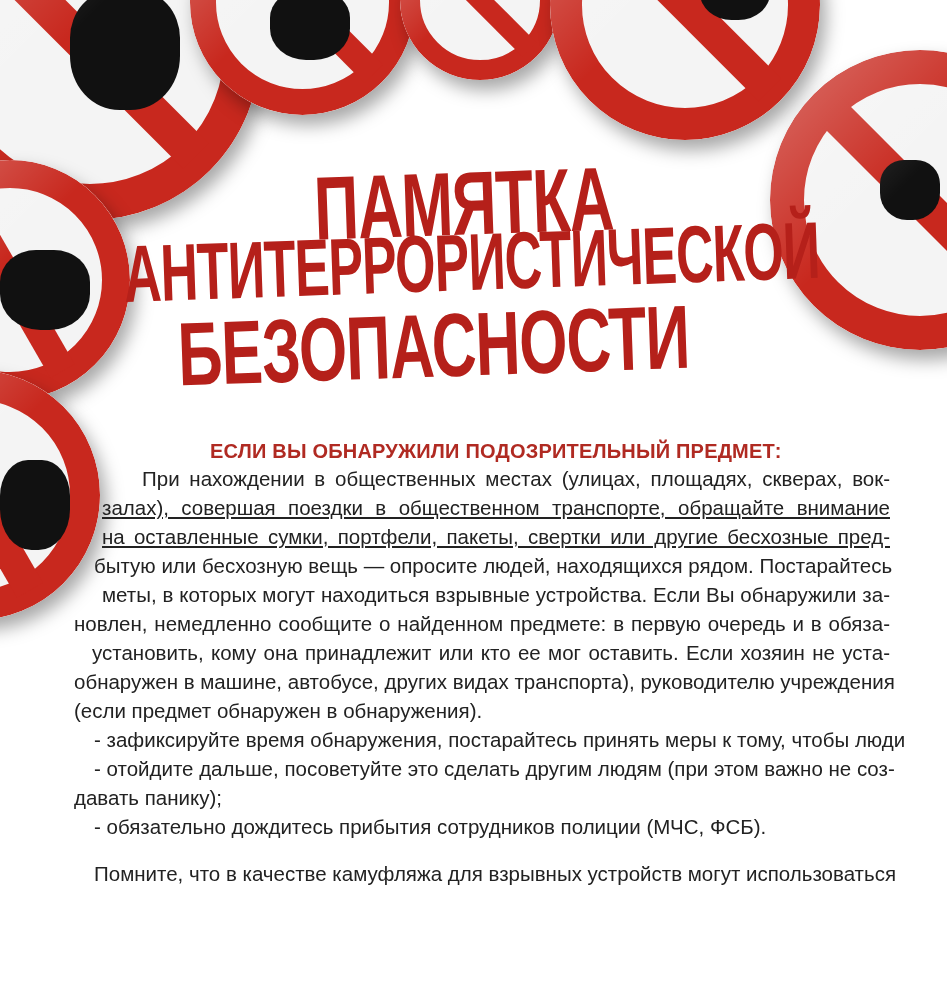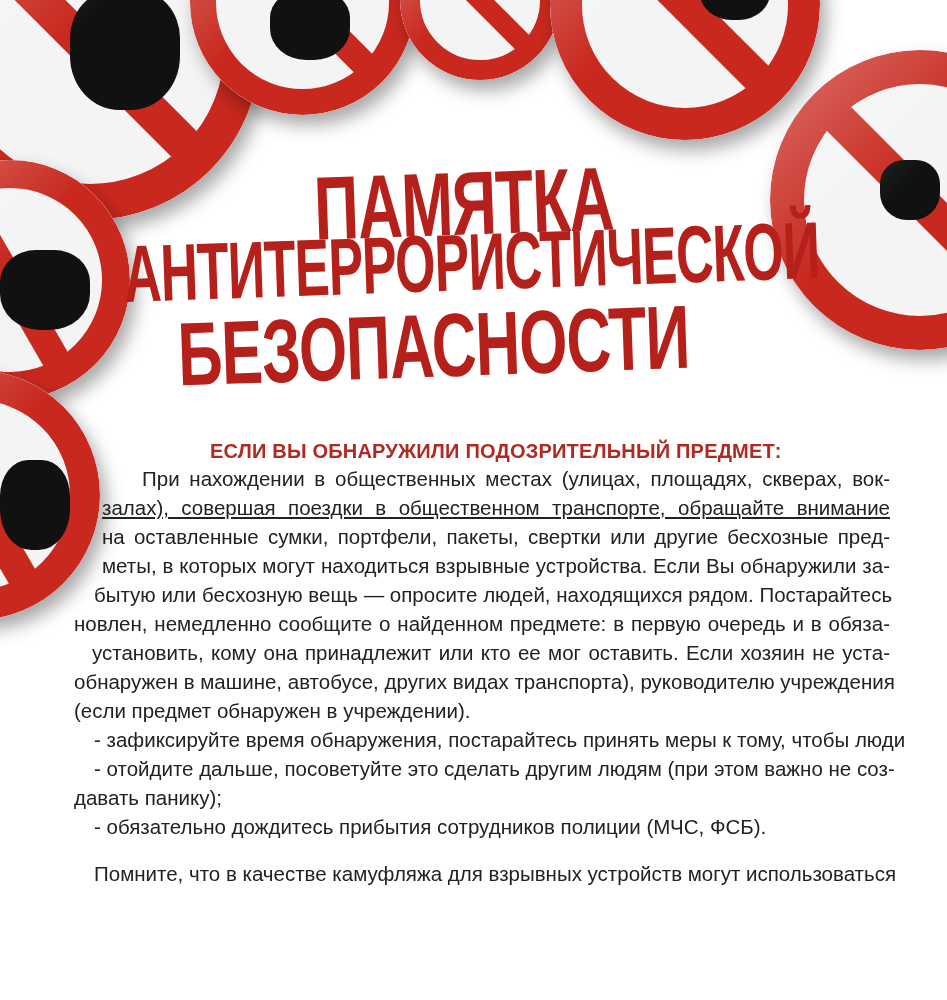--- a/index.html
+++ b/index.html
@@ -75,27 +75,27 @@
 
 <div class="title t1">ПАМЯТКА</div>
 <div class="title t2">АНТИТЕРРОРИСТИЧЕСКОЙ</div>
 <div class="title t3">БЕЗОПАСНОСТИ</div>
 
 <div class="heading">ЕСЛИ ВЫ ОБНАРУЖИЛИ ПОДОЗРИТЕЛЬНЫЙ ПРЕДМЕТ:</div>
 
 <div class="body-text">
   <span class="line j" style="padding-left:68px;">При нахождении в общественных местах (улицах, площадях, скверах, вок-</span>
   <span class="line j" style="padding-left:28px;text-decoration:underline;">залах), совершая поездки в общественном транспорте, обращайте внимание</span>
-  <span class="line j" style="padding-left:28px;">на оставленные сумки, портфели, пакеты, свертки или другие бесхозные пред-</span>
+  <span class="line j" style="padding-left:28px;text-decoration:underline;">на оставленные сумки, портфели, пакеты, свертки или другие бесхозные пред-</span>
+  <span class="line j" style="padding-left:20px;">бытую или бесхозную вещь — опросите людей, находящихся рядом. Постарайтесь</span>
   <span class="line j" style="padding-left:28px;">меты, в которых могут находиться взрывные устройства. Если Вы обнаружили за-</span>
-  <span class="line j" style="padding-left:20px;">бытую или бесхозную вещь — опросите людей, находящихся рядом. Постарайтесь</span>
   <span class="line j">новлен, немедленно сообщите о найденном предмете: в первую очередь и в обяза-</span>
   <span class="line j" style="padding-left:18px;">установить, кому она принадлежит или кто ее мог оставить. Если хозяин не уста-</span>
   <span class="line j">обнаружен в машине, автобусе, других видах транспорта), руководителю учреждения</span>
-  <span class="line" style="display:block;">(если предмет обнаружен в учреждении).</span>
+  <span class="line" style="display:block;">(если предмет обнаружен в обнаружения).</span>
 
   <span class="line j" style="padding-left:20px;">- зафиксируйте время обнаружения, постарайтесь принять меры к тому, чтобы люди</span>
   <span class="line j" style="padding-left:20px;">- отойдите дальше, посоветуйте это сделать другим людям (при этом важно не соз-</span>
   <span class="line" style="display:block;">давать панику);</span>
   <span class="line" style="display:block; padding-left:20px;">- обязательно дождитесь прибытия сотрудников полиции (МЧС, ФСБ).</span>
 
   <span class="line" style="display:block; padding-left:20px; margin-top:18px;">Помните, что в качестве камуфляжа для взрывных устройств могут использоваться</span>
 
 </div>
 

